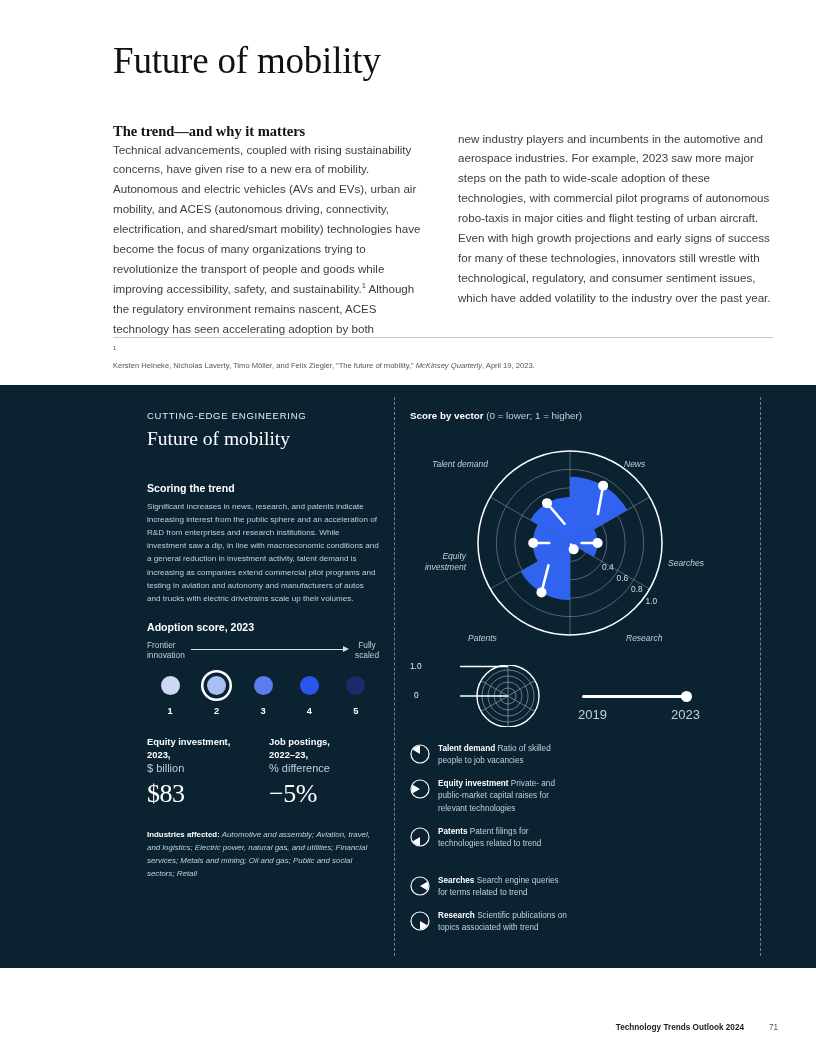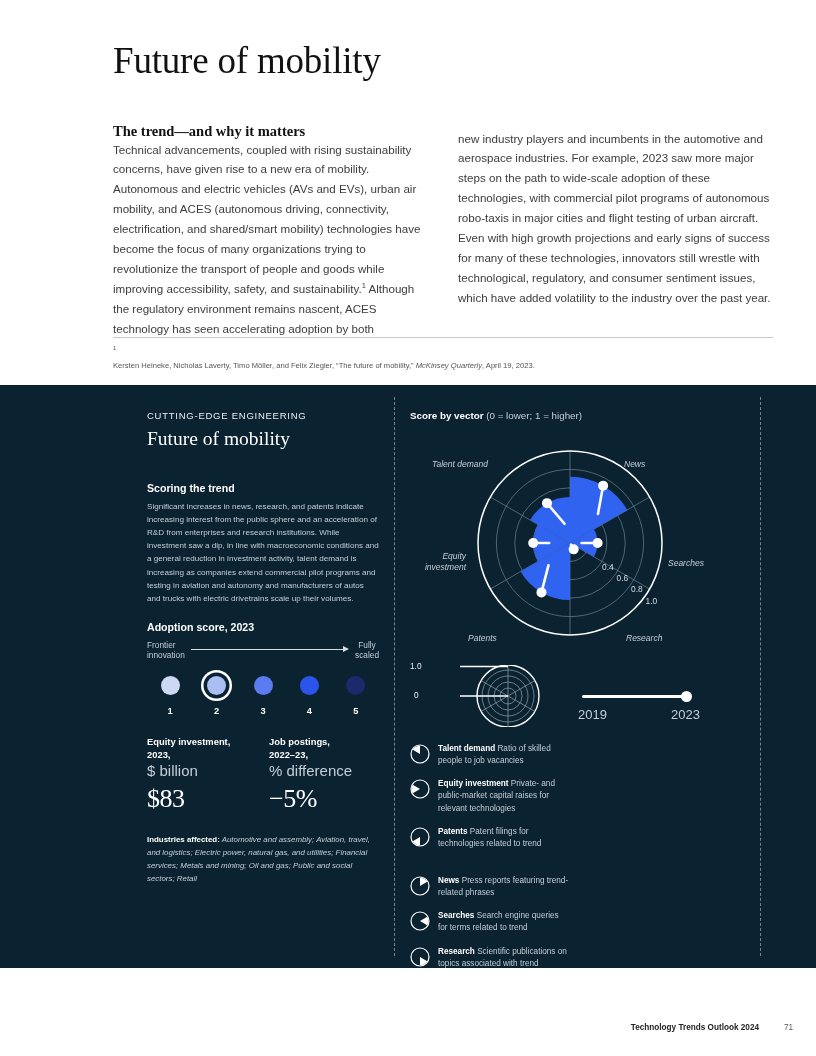--- a/index.html
+++ b/index.html
@@ -92,21 +92,21 @@
   .dots-row { display:flex; margin-top:10px; }
   .dot-cell { width:47px; text-align:center; }
   .dot-hold { height:28px; display:flex; align-items:center; justify-content:center; }
   .dot { width:19px; height:19px; border-radius:50%; }
   .dot.sel { box-shadow:0 0 0 3.5px #0b2231, 0 0 0 6px #ffffff; }
   .dot-num { font-size:9.3px; font-weight:700; color:#ffffff; margin-top:7px; }
 
   .stats { display:flex; margin-top:20px; gap:12px; }
   .stat { width:140px; }
   .stat-label { font-size:9.4px; font-weight:700; line-height:1.35; color:#fff; }
-  .stat-unit { font-size:15px; color:#c3cfd8; margin-top:1px; }
+  .stat-unit { font-size:11px; color:#c3cfd8; margin-top:1px; }
   .stat-val {
     font-family:"Liberation Serif", serif;
     font-size:26px; color:#ffffff; margin-top:5px; letter-spacing:-0.5px;
   }
 
   .industries { margin-top:20px; font-size:7.9px; line-height:1.62; color:#c3cfd8; font-style:italic; }
   .industries b { font-style:normal; color:#ffffff; }
 
   
   .pright { position:absolute; left:410px; top:25px; width:340px; }
@@ -128,21 +128,21 @@
   .legend { display:flex; gap:14px; margin-top:16px;flex-direction:column; }
   .lcol { width:160px; }
   .litem { display:flex; gap:8px; margin-bottom:11px; }
   .licon { flex:0 0 auto; width:20px; height:20px; margin-top:1px; }
   .ltext { font-size:8.2px; line-height:1.48; color:#c3cfd8; }
   .ltext b { color:#ffffff; }
 
   
   .footer {
     position:absolute; left:0; right:0; top:1023px;
-    text-align:right; padding-right:23px;
+    text-align:right; padding-right:38px;
     font-size:8.2px; font-weight:700; color:#222;
   }
   .footer .pg { display:inline-block; width:34px; text-align:right; font-weight:400; color:#555; }
 </style>
 </head>
 <body>
 
 <div class="page">
 
   <div class="article">
@@ -342,27 +342,20 @@
                   <circle cx="10" cy="10" r="9" fill="none" stroke="#ffffff" stroke-width="1.2"></circle>
                   <path d="M10 10 L10.00 18.30 A8.3 8.3 0 0 1 2.81 14.15 Z" fill="#ffffff"></path>
                 </svg></span>
               <div class="ltext"><b>Patents</b><span> Patent filings for technologies related to trend</span></div>
             </div>
           </div>
         <div class="lcol" id="legend-right">
             <div class="litem">
               <span class="licon"><svg width="20" height="20" viewBox="0 0 20 20">
                   <circle cx="10" cy="10" r="9" fill="none" stroke="#ffffff" stroke-width="1.2"></circle>
-                  <path d="M10 10 L10.00 1.70 A8.3 8.3 0 0 1 17.19 5.85 Z" fill="#ffffff"></path>
-                </svg></span>
-              <div class="ltext"><b>News</b><span> Press reports featuring trend-related phrases</span></div>
-            </div>
-            <div class="litem">
-              <span class="licon"><svg width="20" height="20" viewBox="0 0 20 20">
-                  <circle cx="10" cy="10" r="9" fill="none" stroke="#ffffff" stroke-width="1.2"></circle>
                   <path d="M10 10 L17.19 5.85 A8.3 8.3 0 0 1 17.19 14.15 Z" fill="#ffffff"></path>
                 </svg></span>
               <div class="ltext"><b>Searches</b><span> Search engine queries for terms related to trend</span></div>
             </div>
             <div class="litem">
               <span class="licon"><svg width="20" height="20" viewBox="0 0 20 20">
                   <circle cx="10" cy="10" r="9" fill="none" stroke="#ffffff" stroke-width="1.2"></circle>
                   <path d="M10 10 L17.19 14.15 A8.3 8.3 0 0 1 10.00 18.30 Z" fill="#ffffff"></path>
                 </svg></span>
               <div class="ltext"><b>Research</b><span> Scientific publications on topics associated with trend</span></div>

